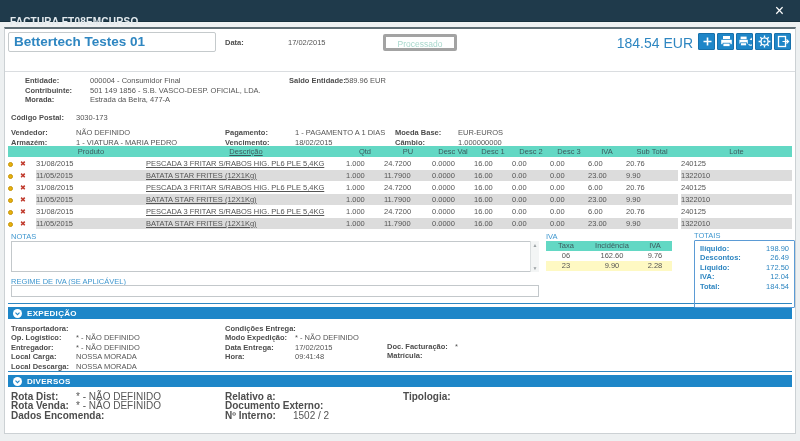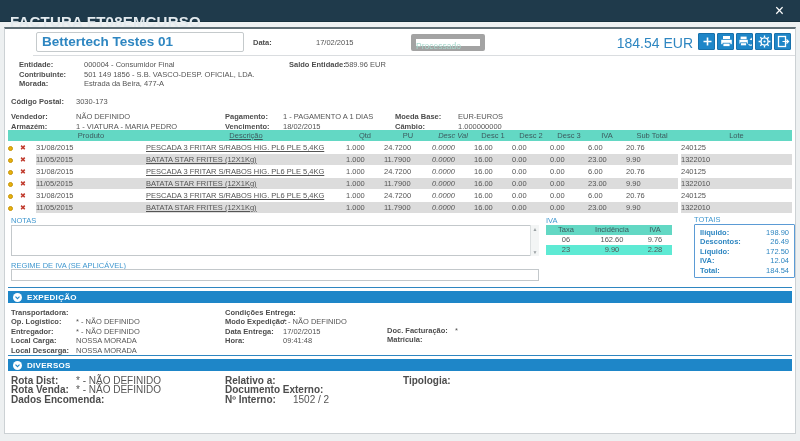--- a/index.html
+++ b/index.html
@@ -1,76 +1,76 @@
 <!DOCTYPE html>
 <html><head>
 <meta charset="utf-8">
 <style>
   * { margin:0; padding:0; box-sizing:border-box; }
   html,body { width:800px; height:441px; overflow:hidden; background:#edf0f1;
               font-family:"Liberation Sans","DejaVu Sans",sans-serif; }
   
   .titlebar { position:relative; height:22px; background:#1f3a4b; border-bottom:1px solid #16303d;
               color:#e3eaee; display:flex; align-items:center; }
-  .titlebar .t-text { font-size:15px; font-weight:bold; letter-spacing:.2px; padding-left:10px;margin-top:21px; }
+  .titlebar .t-text { font-size:10px; font-weight:bold; letter-spacing:.2px; padding-left:10px;margin-top:21px; }
   .titlebar .t-close { position:absolute; right:12px; top:0; height:22px; line-height:21px;
               font-size:16px; color:#fff; cursor:pointer; padding:0 4px; }
   
   .panel { position:relative; margin:5px 4px 0 4px; height:407px; background:#fff;
            border:1px solid #ccd1d4; border-top:2px solid #5f6e75; }
   
-  .hstrip { position:relative; height:27px; border-bottom:1px solid #dadde0;margin-left:28px; }
+  .hstrip { position:relative; height:43px; border-bottom:1px solid #dadde0; }
   .name-box { position:absolute; left:3px; top:3px; width:208px; height:20px; line-height:18px;
               border:1px solid #c5cacc; border-radius:2px; padding-left:5px;
               color:#2e86c1; font-size:13.5px; font-weight:bold; background:#fff; }
   .h-label { position:absolute; left:220px; top:9px; font-size:7.5px; font-weight:bold; color:#4d4d4d; }
   .h-value { position:absolute; left:283px; top:9px; font-size:7.5px; color:#555; }
   .status-btn { position:absolute; left:378px; top:5px; width:74px; height:17px; line-height:15px;
-              text-align:left; border:5px solid #a3a3a3; border-radius:2px; color:#a9d8cd;
+              text-align:center; border:3px solid #a3a3a3; border-radius:2px; color:#a9d8cd;
               font-size:8.5px; background:#fff; cursor:default; }
   .h-amount { position:absolute; right:102px; top:6px; font-size:14px; color:#2e86c1; }
   .toolbar { position:absolute; right:4px; top:4px; display:flex; gap:2px; }
   .tbtn { width:17px; height:17px; background:#1e86c8; border:1px solid #1871ab; border-radius:1px;
           display:flex; align-items:center; justify-content:center; cursor:pointer; }
   
   .entity { position:relative; height:74px; font-size:7.5px; }
   .fgroup { position:absolute; }
   .frow { height:9.7px; line-height:9.7px; white-space:nowrap; display:flex; }
   .flabel { font-weight:bold; color:#4d4d4d; flex:0 0 auto; }
   .fvalue { color:#555; }
-  .lw65 { width:65px; } .lw58 { width:58px; } .lw63 { width:63px; } .lw56 { width:56px; } .lw68 { width:68px; }
+  .lw65 { width:65px; } .lw58 { width:70px; } .lw63 { width:63px; } .lw56 { width:56px; } .lw68 { width:68px; }
   
   .items { margin:0 3px; font-size:7.5px; }
   .thead { display:flex; height:11px; line-height:11px; background:#63d8c4; color:#3c5a5e; text-align:center; }
   .trow  { display:flex; height:11px; line-height:11px; margin-top:1px; color:#555; text-align:left; }
   .trow .tc { background:#fff; }
   .trow.alt .tc { background:#dcdcdc; }
   .hc,.tc,.ic { flex:0 0 auto; overflow:hidden; white-space:nowrap; }
   .c-sel{width:12px;} .c-del{width:16px;} .c-produto{width:110px;} .c-desc{width:200px;text-decoration:underline;}
-  .c-qtd{width:38px;} .c-pu{width:48px;} .c-descval{width:42px;font-style:italic;} .c-d1{width:38px;}
+  .c-qtd{width:38px;} .c-pu{width:48px;} .c-descval{width:42px;} .c-d1{width:38px;}
   .c-d2{width:38px;} .c-d3{width:38px;} .c-iva{width:38px;} .c-sub{width:52px;}
   .c-lote{width:111px;margin-left:3px;}
   .dot { display:inline-block; width:5px; height:5px; border-radius:50%; background:#e8b10c;
          border:1px solid #c49208; vertical-align:middle; }
   .delx { color:#c0392b; font-size:7px; font-weight:bold; cursor:pointer; }
   
   .mid { position:relative; height:74px; }
   .blue-label { position:absolute; font-size:7.5px; color:#3f97cf; }
   .notas-box { position:absolute; left:6px; top:12px; width:528px; height:31px;
                border:1px solid #c3c8cb; background:#fff; }
   .nscroll { position:absolute; right:0; top:0; width:9px; height:100%; border-left:1px solid #dbdfe0;
              background:#f3f5f5; font-size:5px; color:#9aa0a3; text-align:center; }
   .nscroll .up { position:absolute; top:1px; left:0; right:0; cursor:pointer; }
   .nscroll .dn { position:absolute; bottom:1px; left:0; right:0; cursor:pointer; }
   .iva-tbl { position:absolute; left:541px; top:12px; width:126px; font-size:7.5px; text-align:center; }
   .iva-tbl .thead2 { display:flex; height:10px; line-height:10px; background:#63d8c4; color:#3c5a5e; }
   .ivarow { display:flex; height:10px; line-height:10px; color:#555; background:#fff; }
-  .ivarow.alt { background:#5eead4; }
+  .ivarow.alt { background:#fef9c3; }
   .iv-taxa{width:40px;} .iv-inc{width:52px;} .iv-iva{width:34px;}
-  .totais-box { position:absolute; left:689px; top:11px; width:101px; height:54px;
+  .totais-box { position:absolute; left:689px; top:11px; width:101px; height:68px;
                 border:1px solid #5b9bd5; border-radius:1px; padding:3px 5px; }
   .totrow { display:flex; height:9.4px; line-height:9.4px; font-size:7.5px; }
   .totrow .flabel { color:#2e86c1; font-weight:bold; flex:1 1 auto; }
   .totrow .fvalue { color:#2e86c1; text-align:right; }
   .regime-input { position:absolute; left:6px; top:56px; width:528px; height:12px;
                   border:1px solid #c3c8cb; background:#fff; }
   
   .section-rule { border-top:1px solid #2e86c1; margin:0 3px 3px 3px; }
   .section-bar { height:12px; margin:0 3px; background:#1e86c8; color:#fff; display:flex;
                  align-items:center; gap:5px; padding-left:5px; font-size:8px; font-weight:bold;
@@ -127,21 +127,21 @@
       <div class="tbtn">
         <svg width="17" height="17">
           <rect x="3.5" y="3.5" width="7" height="10" fill="none" stroke="#fff" stroke-width="1.3"></rect>
           <path d="M7.5 8.5 h6 M11.5 6.5 l2 2 -2 2" stroke="#fff" stroke-width="1.2" fill="none"></path>
         </svg>
       </div>
     </div>
   </div>
 
   <div class="entity">
-    <div class="fgroup" style="left:14px;top:4px">
+    <div class="fgroup" style="left:20px;top:4px">
       <div class="frow">
           <span class="flabel lw65">Entidade:</span>
           <span class="fvalue">000004 - Consumidor Final</span>
         </div>
         <div class="frow alt">
           <span class="flabel lw65">Contribuinte:</span>
           <span class="fvalue">501 149 1856 - S.B. VASCO-DESP. OFICIAL, LDA.</span>
         </div>
         <div class="frow">
           <span class="flabel lw65">Morada:</span>

